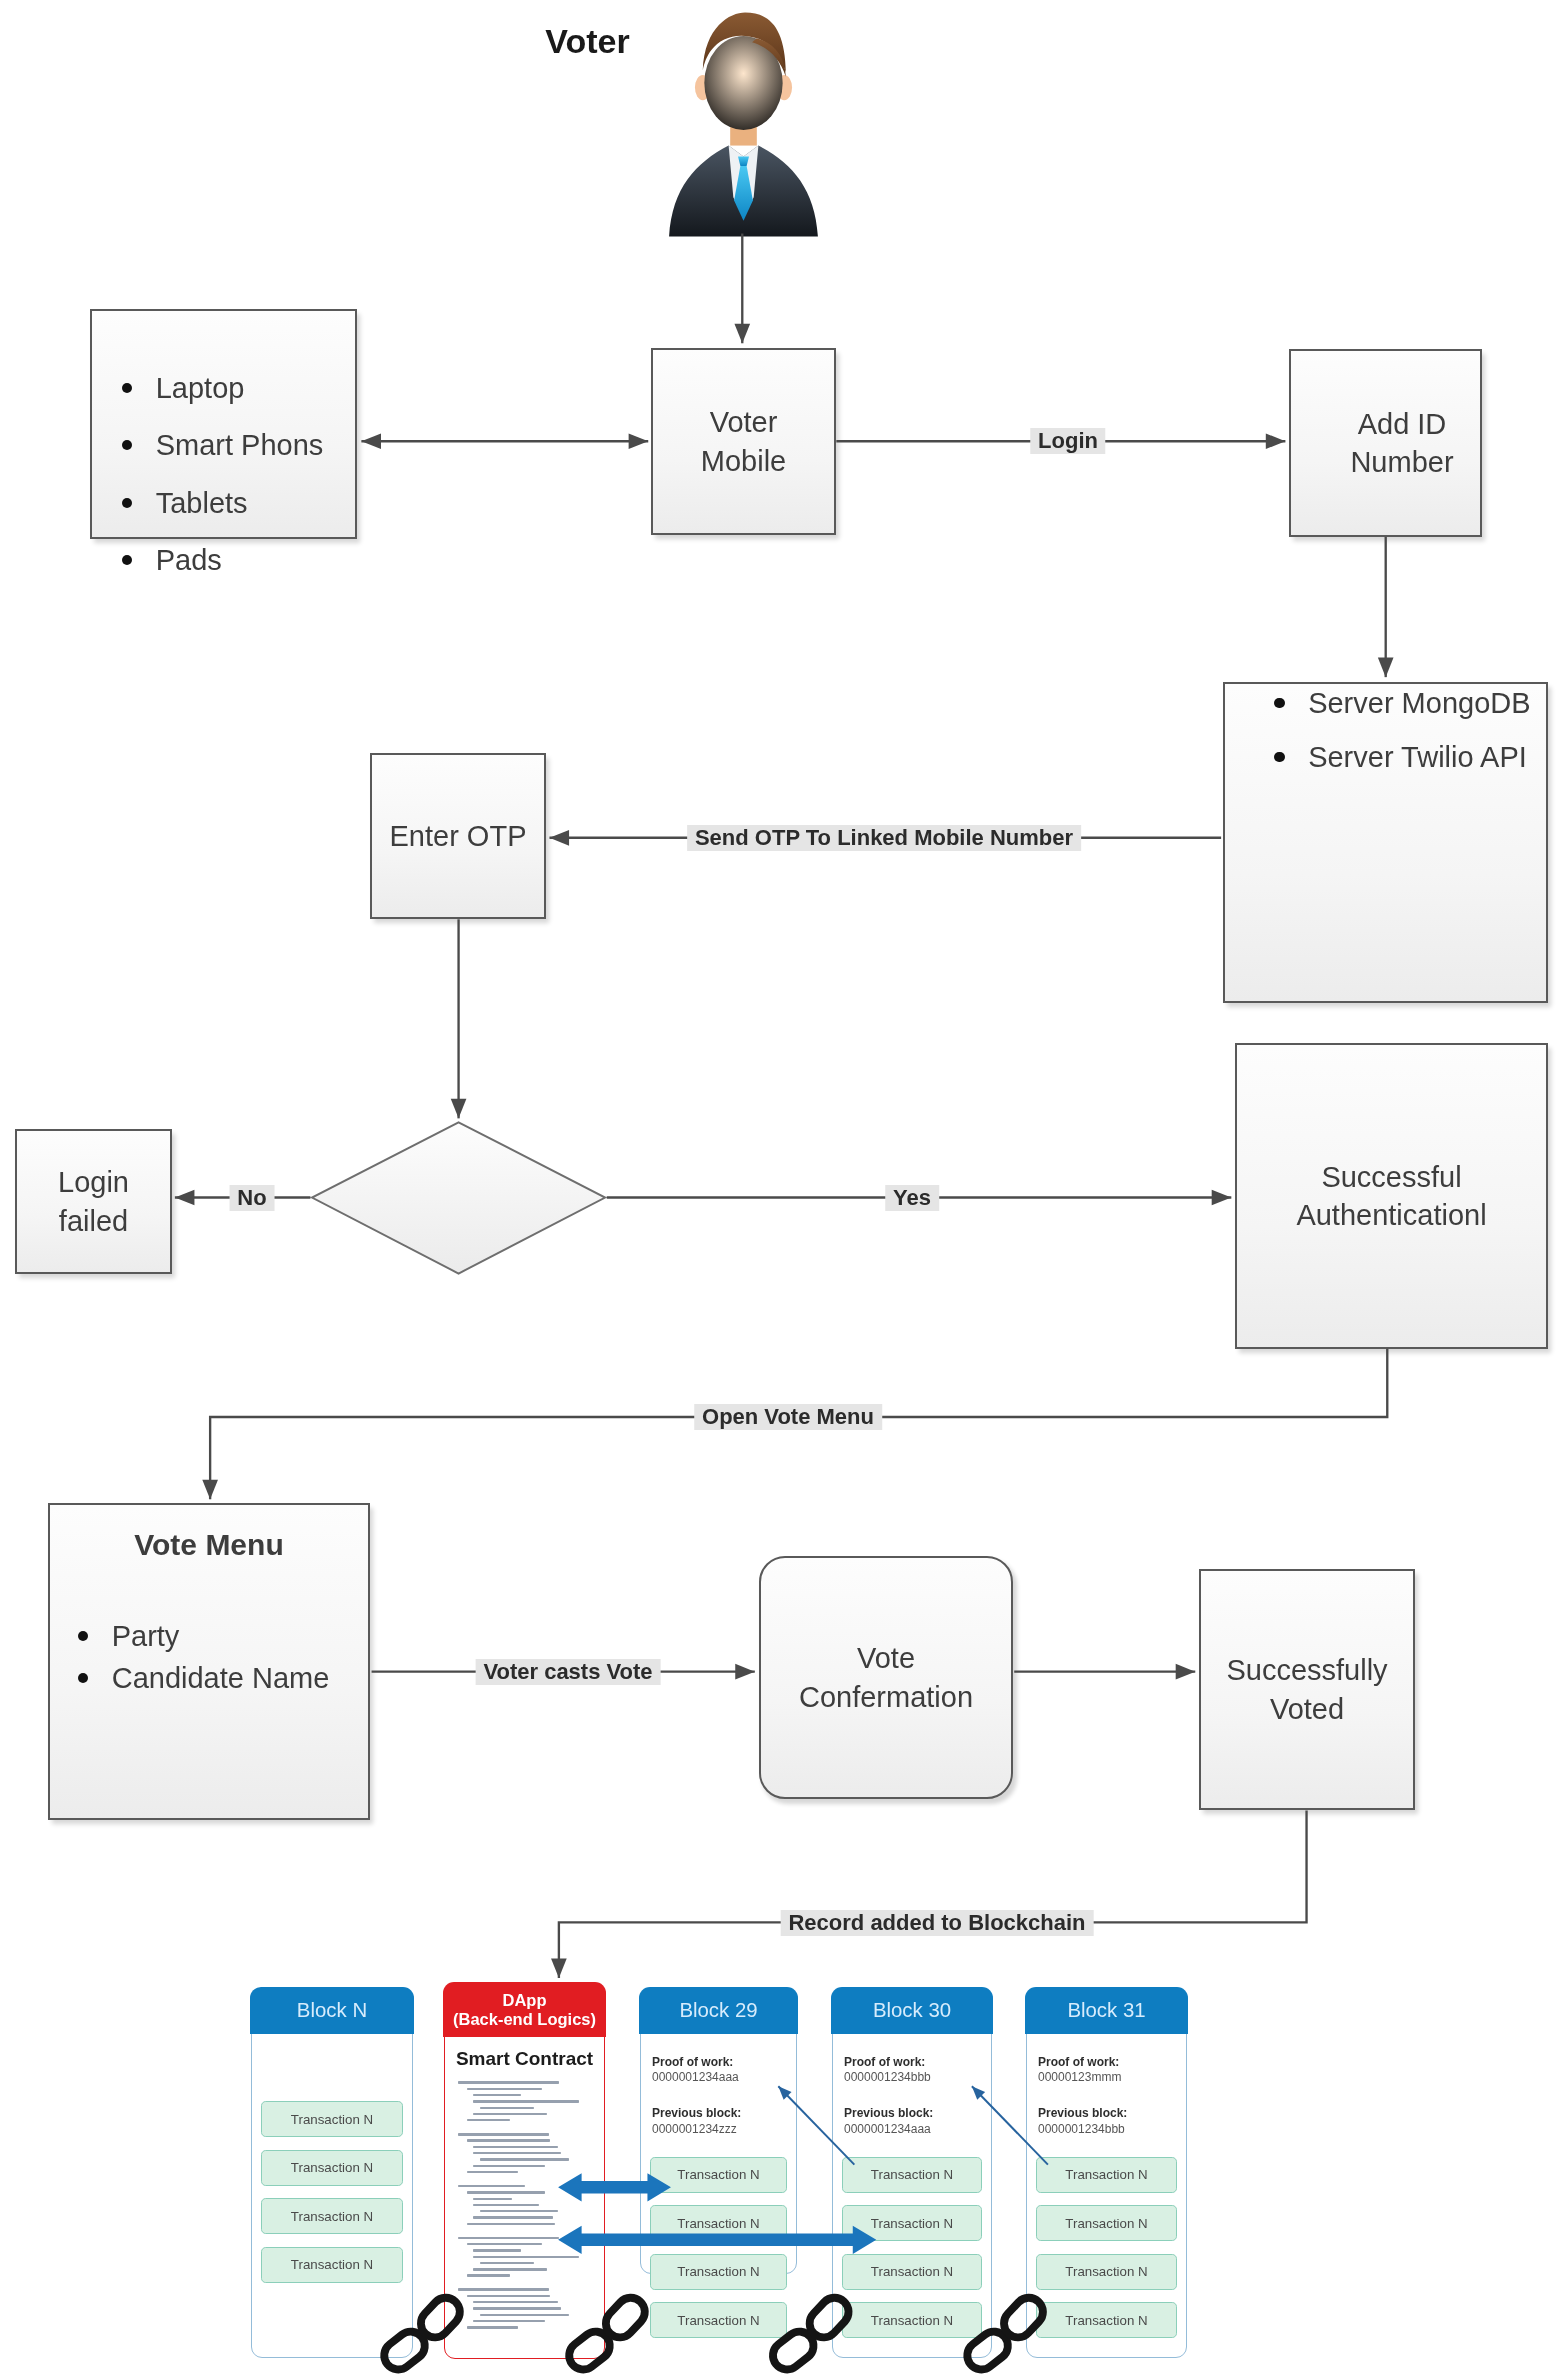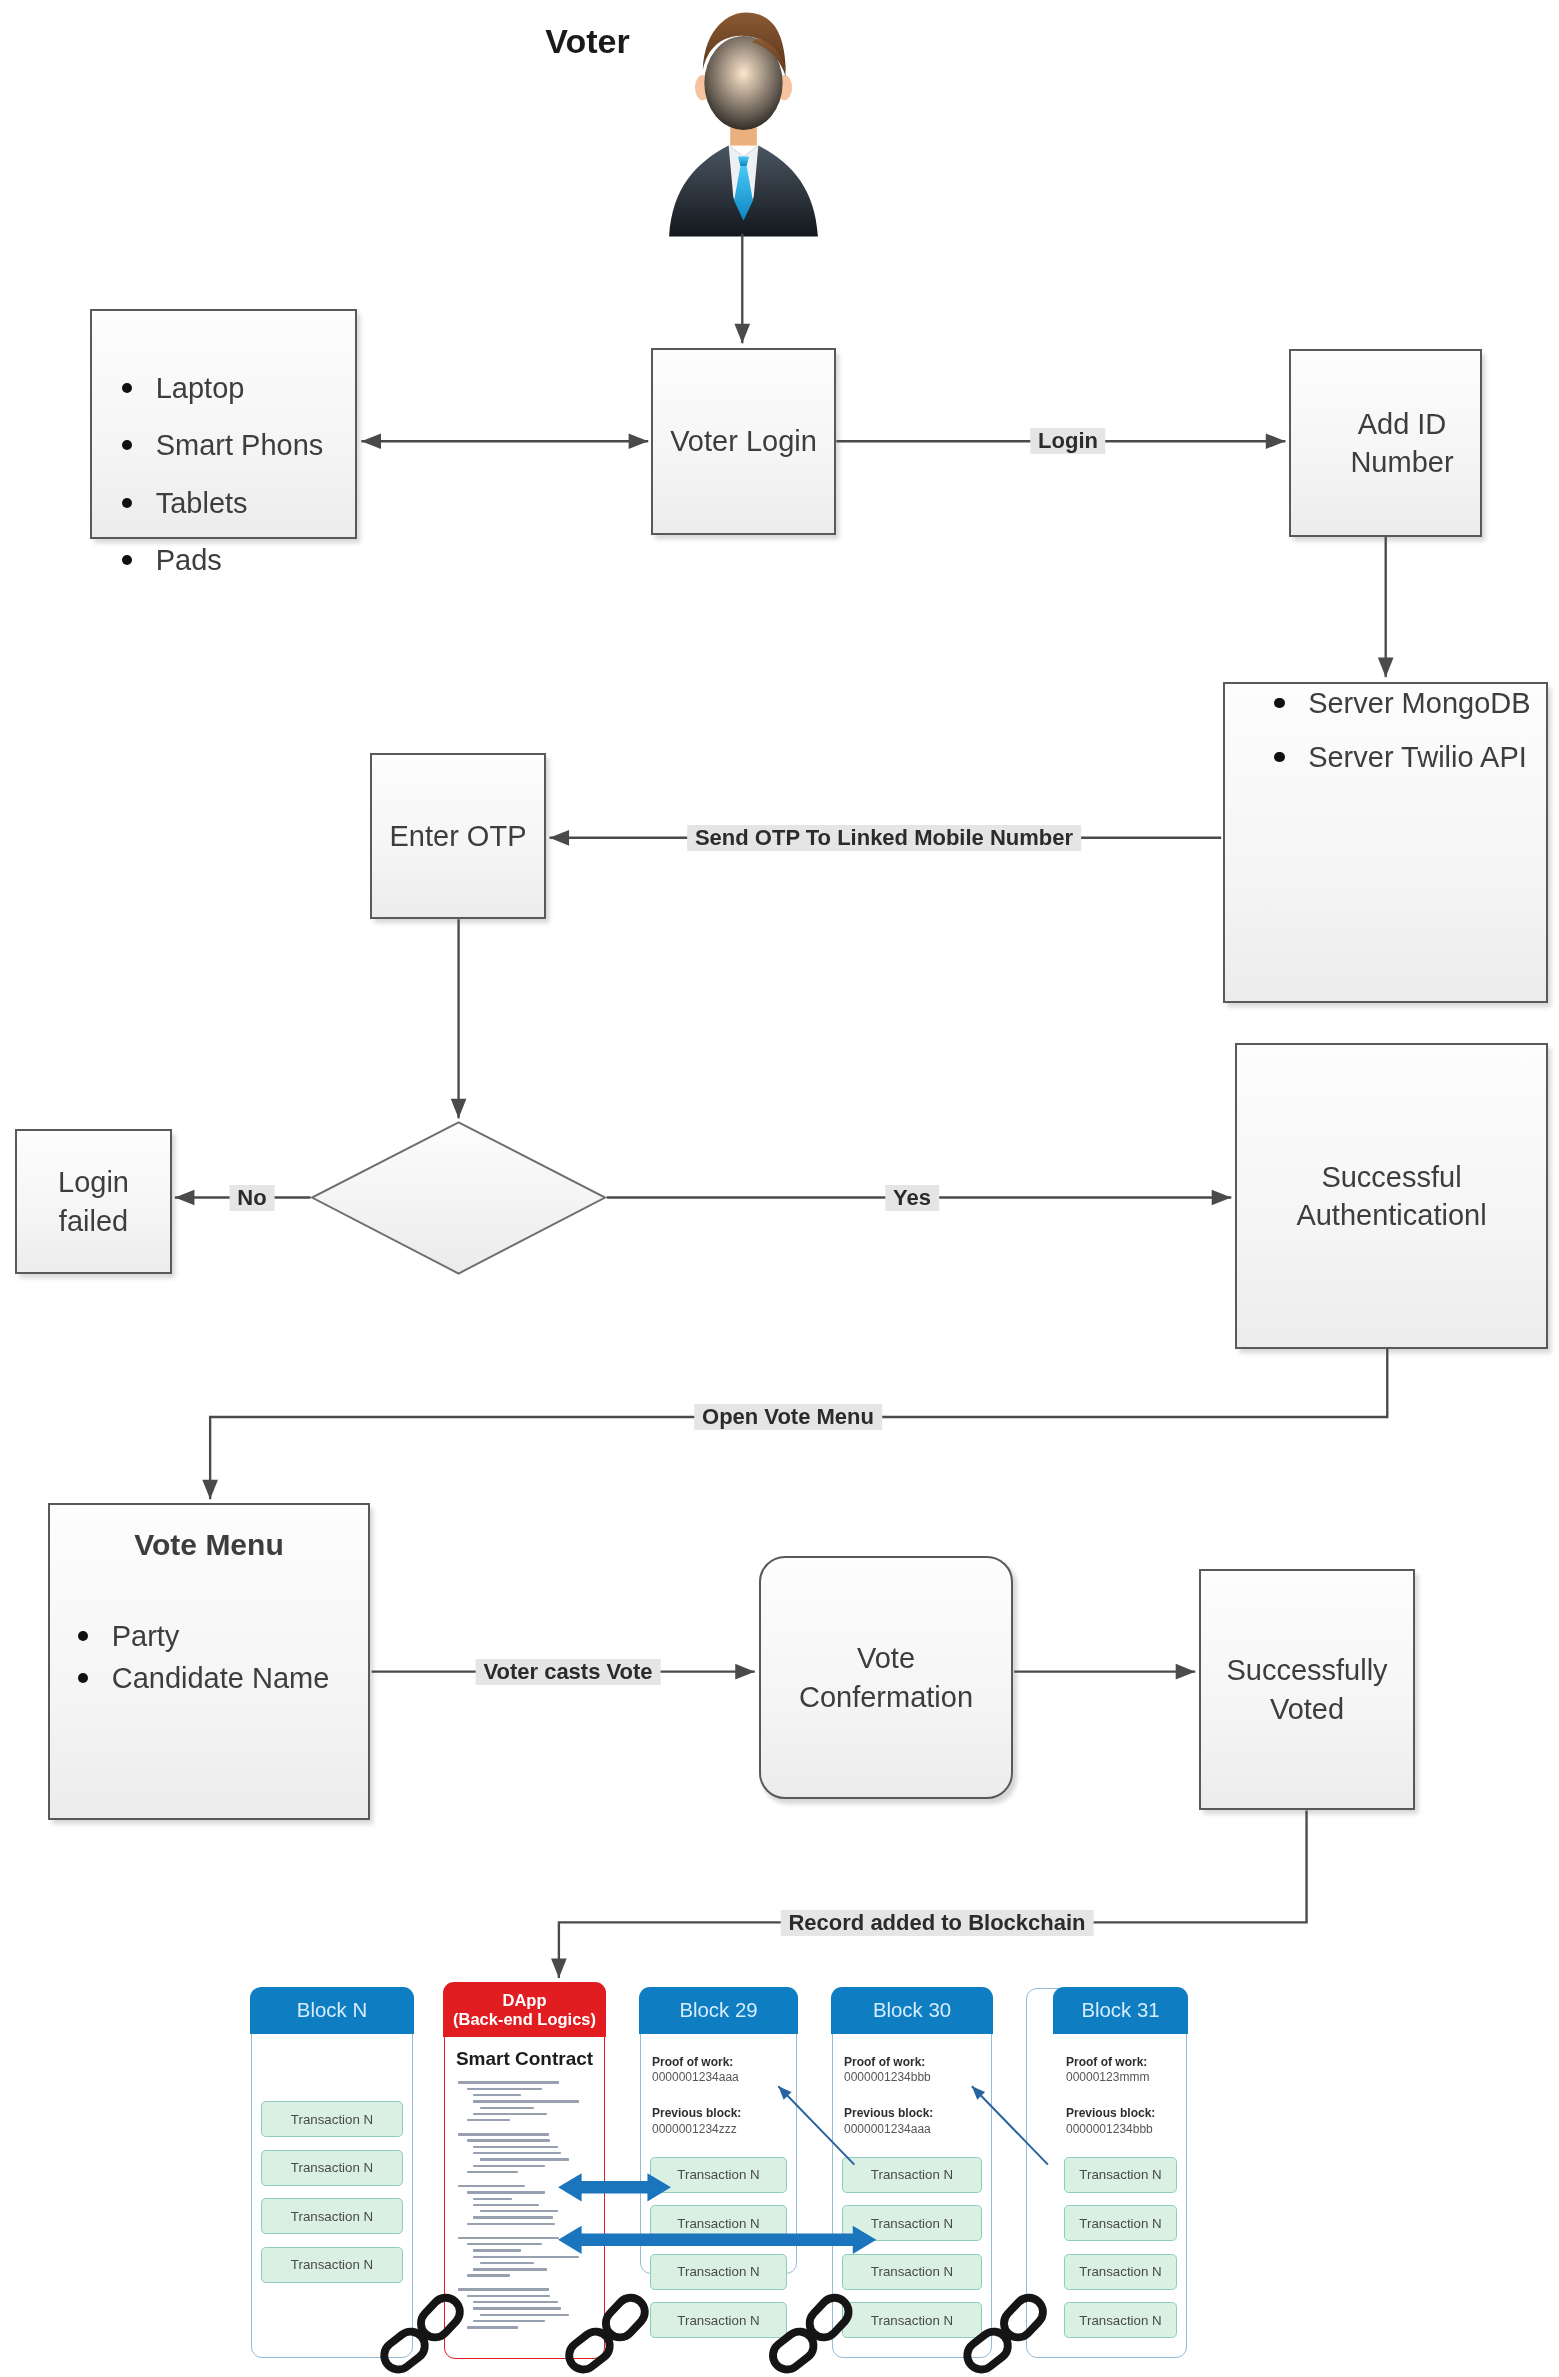--- a/index.html
+++ b/index.html
@@ -116,21 +116,21 @@
           <span>Tablets</span>
         </li>
 
         <li>
           <span class="dot"></span>
           <span>Pads</span>
         </li>
       </ul>
   </div>
 
-  <div class="node" style="left:651px;top:348px;width:185px;height:187px;">Voter Login</div>
+  <div class="node" style="left:651px;top:348px;width:185px;height:187px;">Voter Mobile</div>
 
   <div class="node" style="left:1289px;top:349px;width:193px;height:188px;padding-left:44px;">Add ID Number</div>
 
   <div class="node list" style="left:1223px;top:682px;width:325px;height:321px;padding:0 0 0 34px;justify-content:center;">
     <ul class="blist" style="gap:15.7px;">
 
         <li>
           <span class="dot"></span>
           <span>Server MongoDB</span>
         </li>
@@ -262,21 +262,21 @@
     </div>
     <div class="txlist">
 
     <div class="tx">Transaction N</div>
         <div class="tx">Transaction N</div>
         <div class="tx">Transaction N</div>
         <div class="tx">Transaction N</div>
       </div>
   </div>
 
-  <div class="bcard blue" style="left:1026px;top:1988px;width:161px;height:370px;padding-left:28px;">
+  <div class="bcard blue" style="left:1026px;top:1988px;width:161px;height:370px;">
     <div class="bhead">Block 31</div>
     <div class="pow">
       <div class="powl">Proof of work:</div>
       <div class="powv">00000123mmm</div>
     </div>
     <div class="pow">
       <div class="powl">Previous block:</div>
       <div class="powv">0000001234bbb</div>
     </div>
     <div class="txlist">

